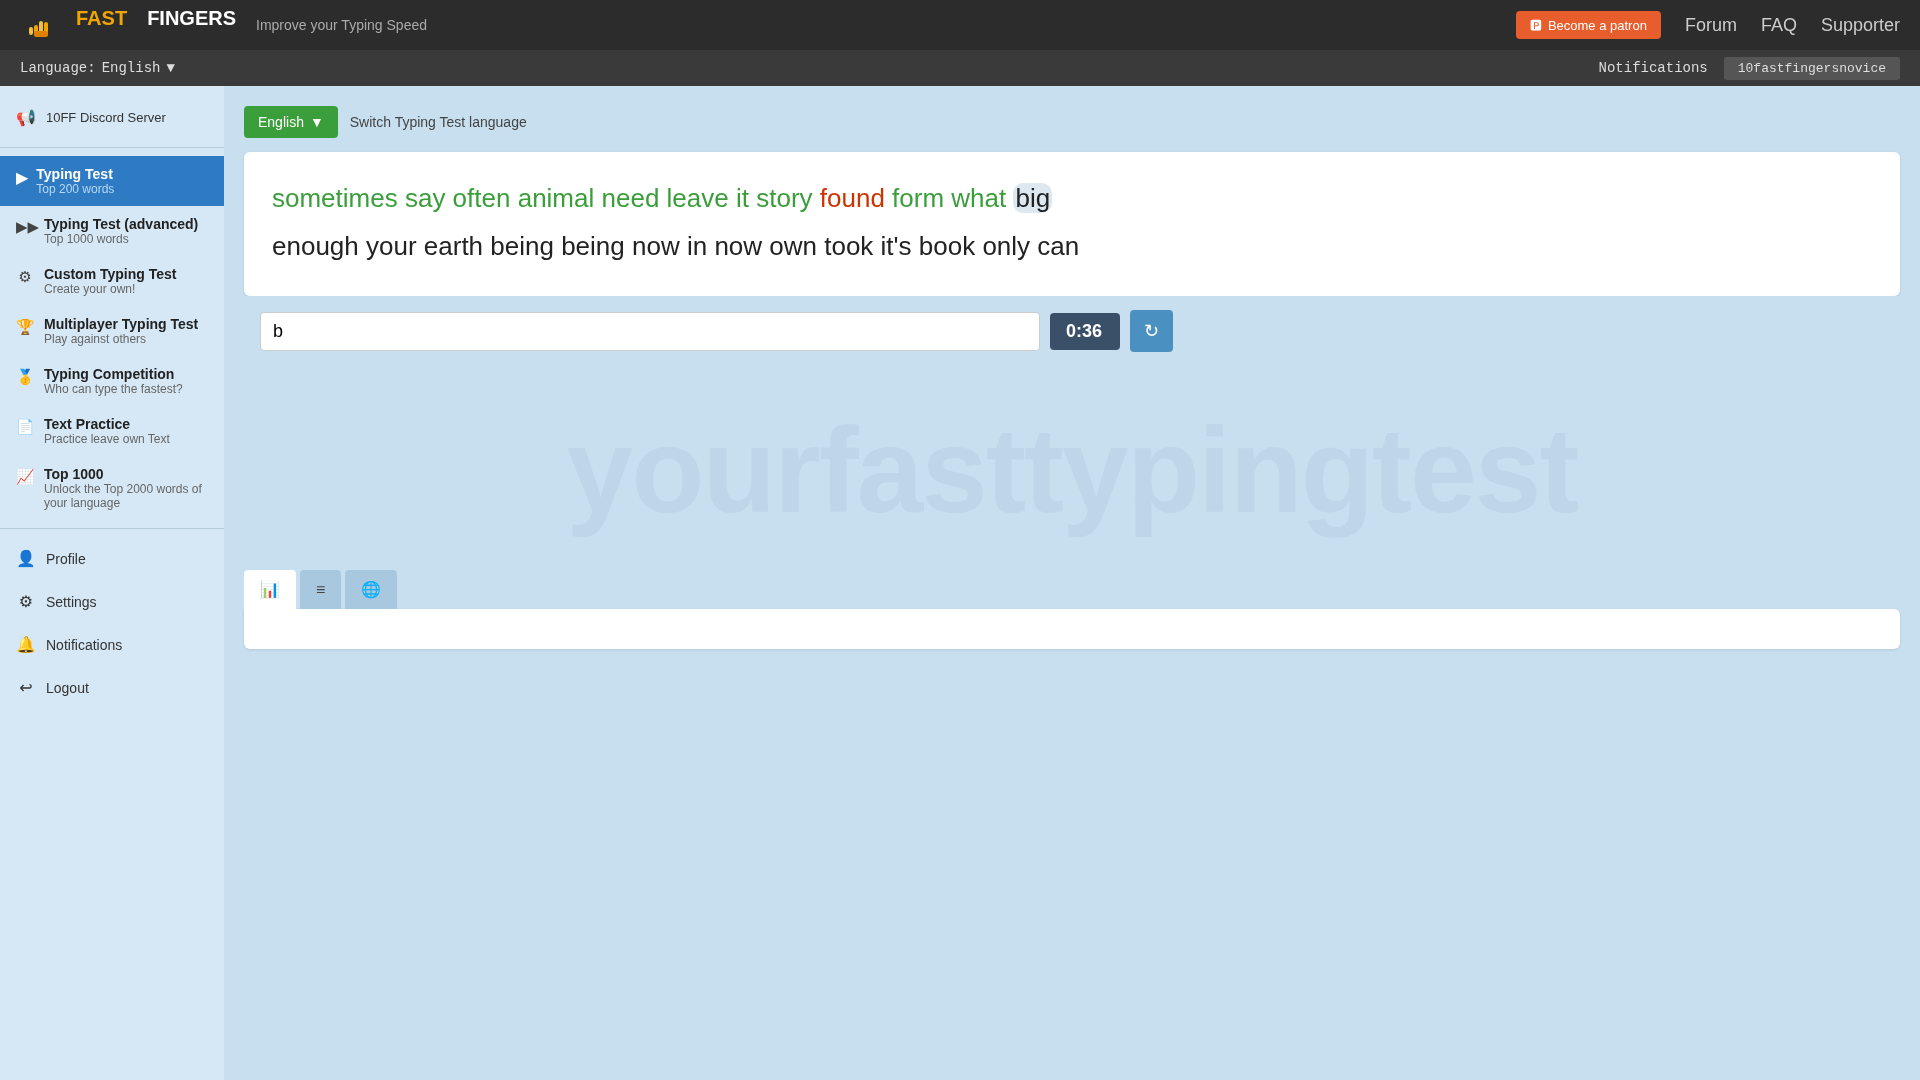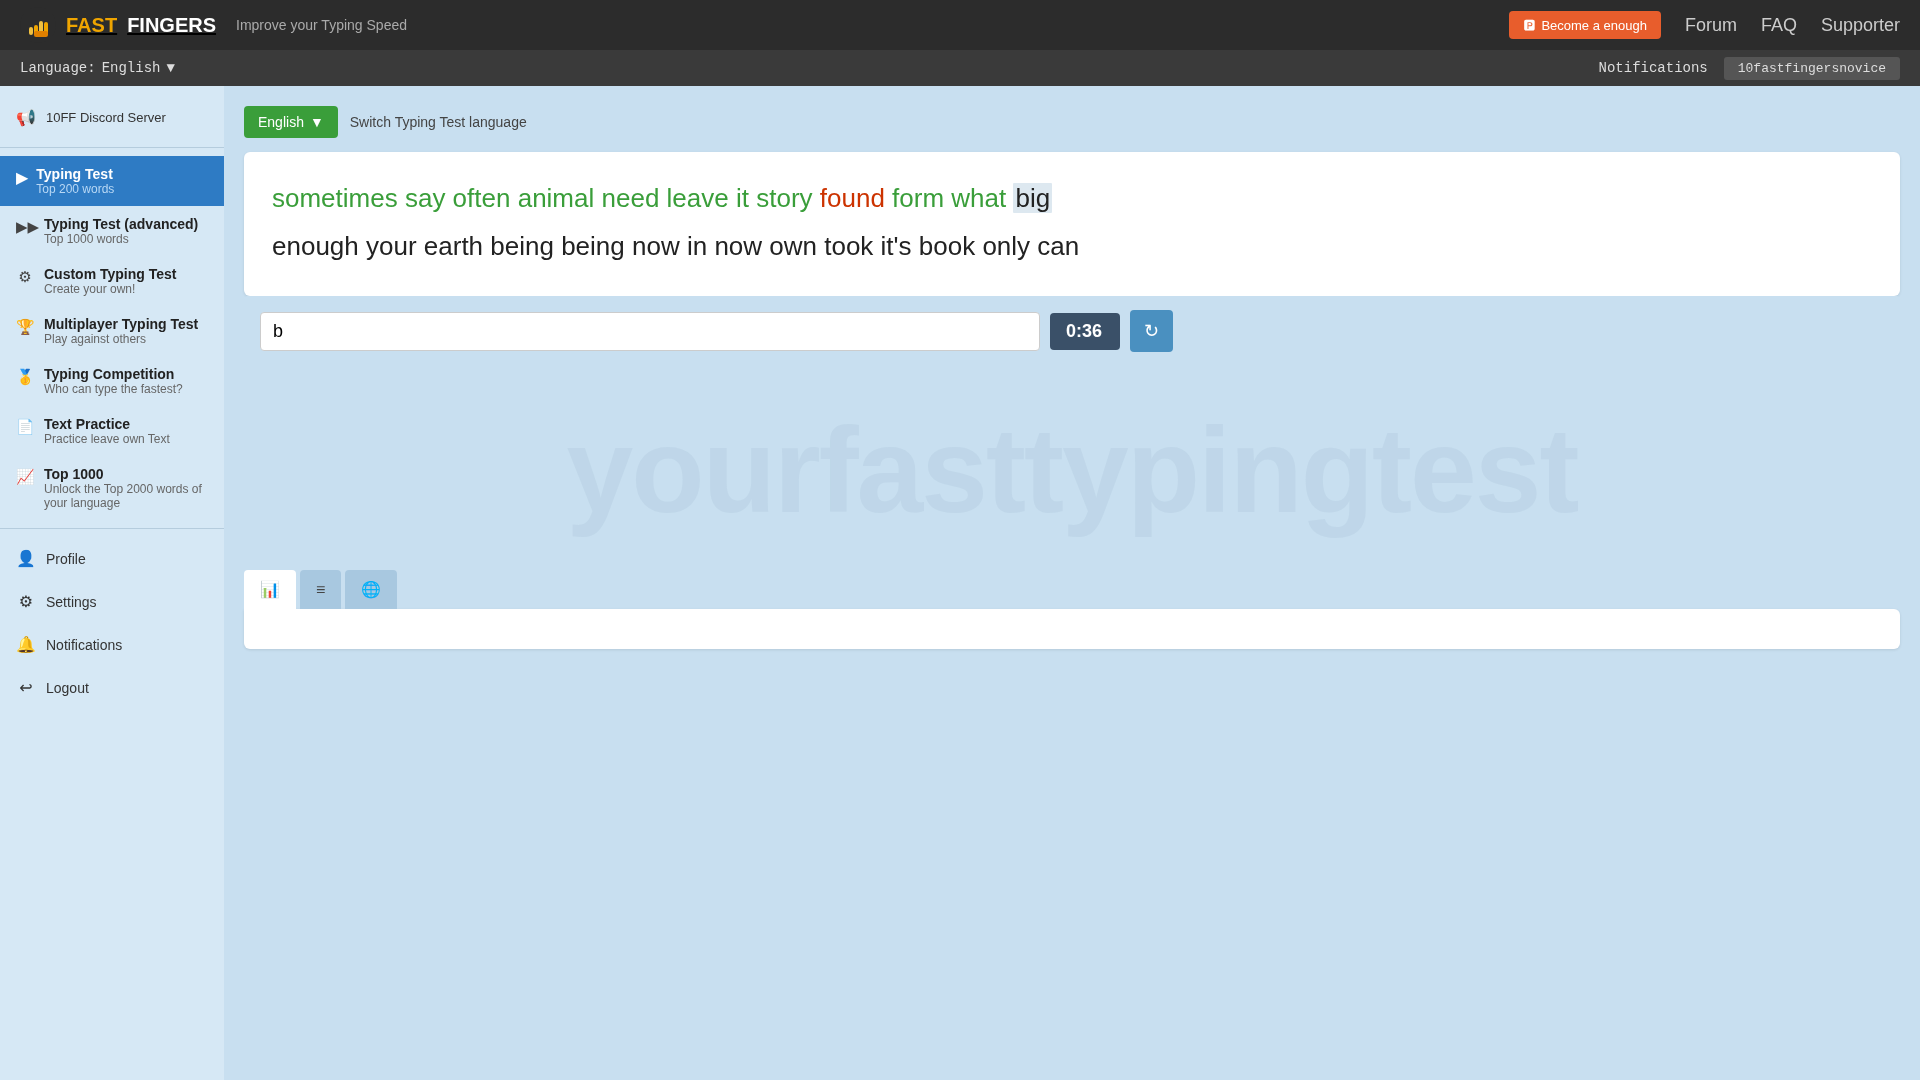--- a/index.html
+++ b/index.html
@@ -9,23 +9,22 @@
     .top-navbar {
       background: #2c2c2c;
       height: 50px;
       display: flex;
       align-items: center;
       padding: 0 20px;
       gap: 20px;
     }
     .logo {
       display: flex;
-      align-items: center;
-      gap: 10px;
-      text-decoration: underline;
+      align-items: flex-start;
+      gap: 20px;
     }
     .logo-icon {
       width: 36px;
       height: 36px;
     }
     .logo-fast { color: #f0a500; }
     .logo-fingers { color: white; }
     .tagline {
       color: #aaa;
       font-size: 14px;
@@ -213,21 +212,21 @@
       margin-bottom: 14px;
       box-shadow: 0 1px 3px rgba(0,0,0,0.1);
     }
     .typing-words {
       font-size: 26px;
       line-height: 1.7;
       margin-bottom: 4px;
     }
     .word-green { color: #3a9e3a; }
     .word-red { color: #cc3300; }
-    .word-highlighted { background: #dde8f0; border-radius: 1px; padding: 0 2px; color: #222; }
+    .word-highlighted { background: #dde8f0; border-radius: 10px; padding: 0 2px; color: #222; }
     .word-normal { color: #222; }
 
     
     .input-row {
       background: #c8dff0;
       padding: 14px 16px;
       display: flex;
       align-items: center;
       gap: 10px;
       border-radius: 4px;
@@ -387,21 +386,21 @@
         <rect x="9" y="20" width="14" height="6" rx="2" fill="#e08000"></rect>
       </g>
     </svg>
     <span class="logo-fast" style="font-weight:900;font-size:20px;">FAST</span>
       <span class="logo-fingers" style="font-weight:900;font-size:20px;">FINGERS</span>
   </div>
   <span class="tagline">Improve your Typing Speed</span>
   <div class="nav-right">
     <button class="become-patron">
       <span>🅿</span>
-      <span>Become a enough</span>
+      <span>Become a patron</span>
     </button>
     <a class="nav-link">Forum</a>
     <a class="nav-link">FAQ</a>
     <a class="nav-link">Supporter</a>
   </div>
 </div>
 
 <div class="lang-bar">
   <div class="lang-selector">
     <span>Language:</span>

